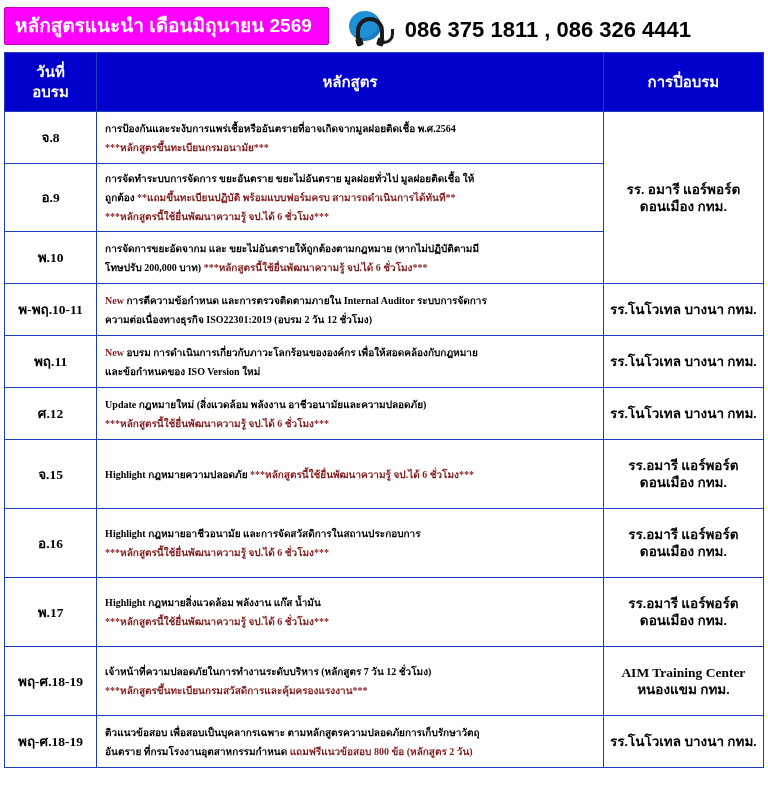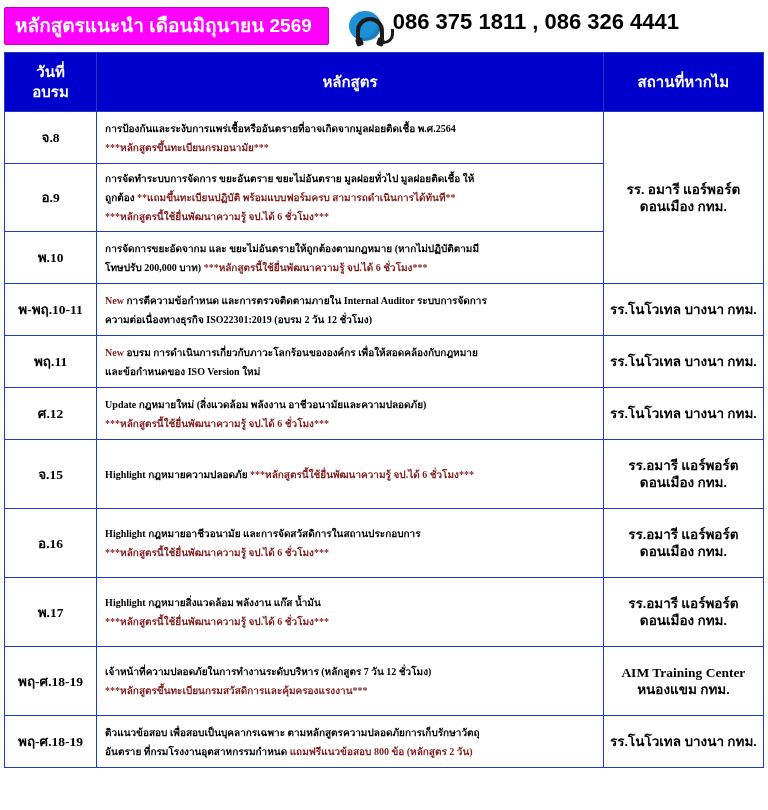--- a/index.html
+++ b/index.html
@@ -25,21 +25,21 @@
     font-family:"Liberation Sans", sans-serif;
     font-weight:bold;
     font-size:19px;
     line-height:30px;
     padding:3px 16px 3px 10px;
     margin-left:4px;
     white-space:nowrap;
     border-radius:2px;
   }
   .phone-block{
-    display:flex;align-items:flex-start;gap:0;
+    display:flex;align-items:flex-end;gap:12px;
     margin-left:18px;
   }
   .phone-icon{
     width:46px;height:34px;position:relative;flex:none;
   }
   .phone-icon .disc{
     position:absolute;left:2px;top:2px;width:32px;height:30px;
     background:#1f8fd6;border-radius:50%;
     box-shadow:inset -3px -3px 0 rgba(0,0,0,.12);
   }
@@ -128,21 +128,21 @@
         <col class="c-course">
         <col class="c-venue">
     </colgroup>
     <thead>
       <tr>
         <th>
           <span class="line">วันที่</span>
           <span class="line">อบรม</span>
         </th>
         <th>หลักสูตร</th>
-        <th>สถานที่หากไม</th>
+        <th>การปี่อบรม</th>
       </tr>
     </thead>
     <tbody id="tbody">
         <tr>
           <td class="date">จ.8</td>
           <td class="course">
             <span class="line">การป้องกันและระงับการแพร่เชื้อหรืออันตรายที่อาจเกิดจากมูลฝอยติดเชื้อ พ.ศ.2564</span>
             <span class="line red">***หลักสูตรขึ้นทะเบียนกรมอนามัย***</span>
           </td>
           <td class="venue" rowspan="3">รร. อมารี แอร์พอร์ต ดอนเมือง กทม.</td>

